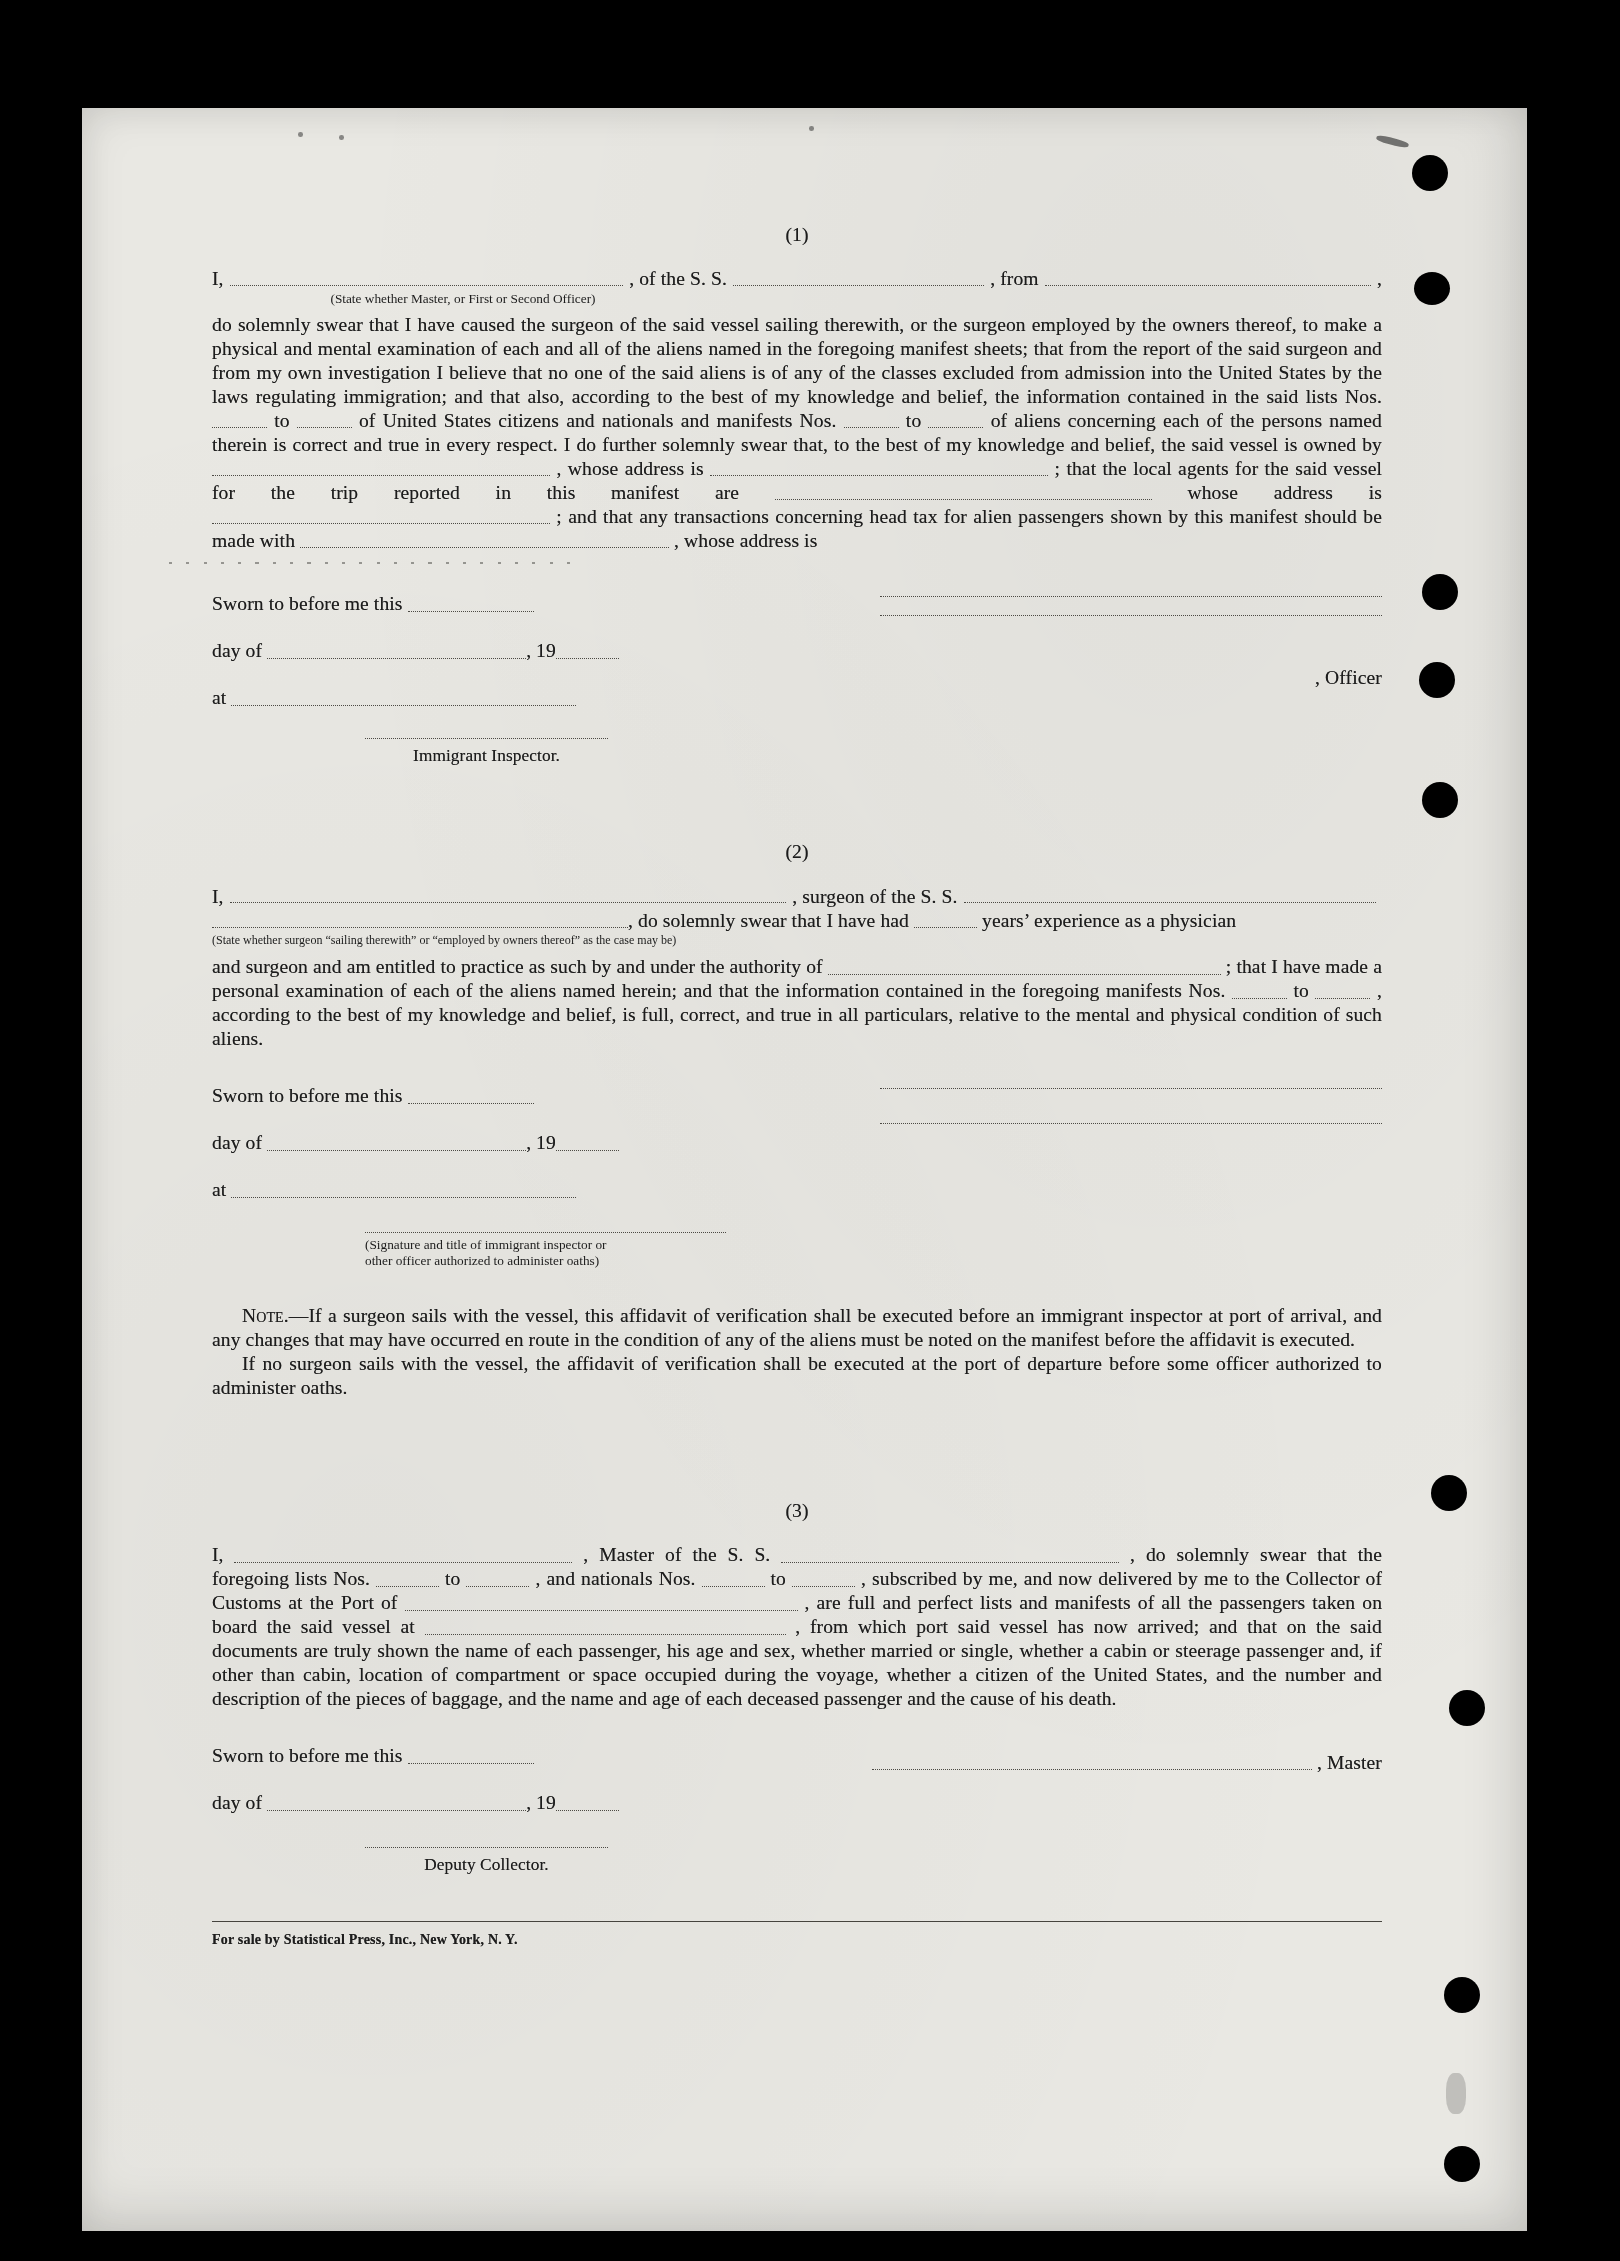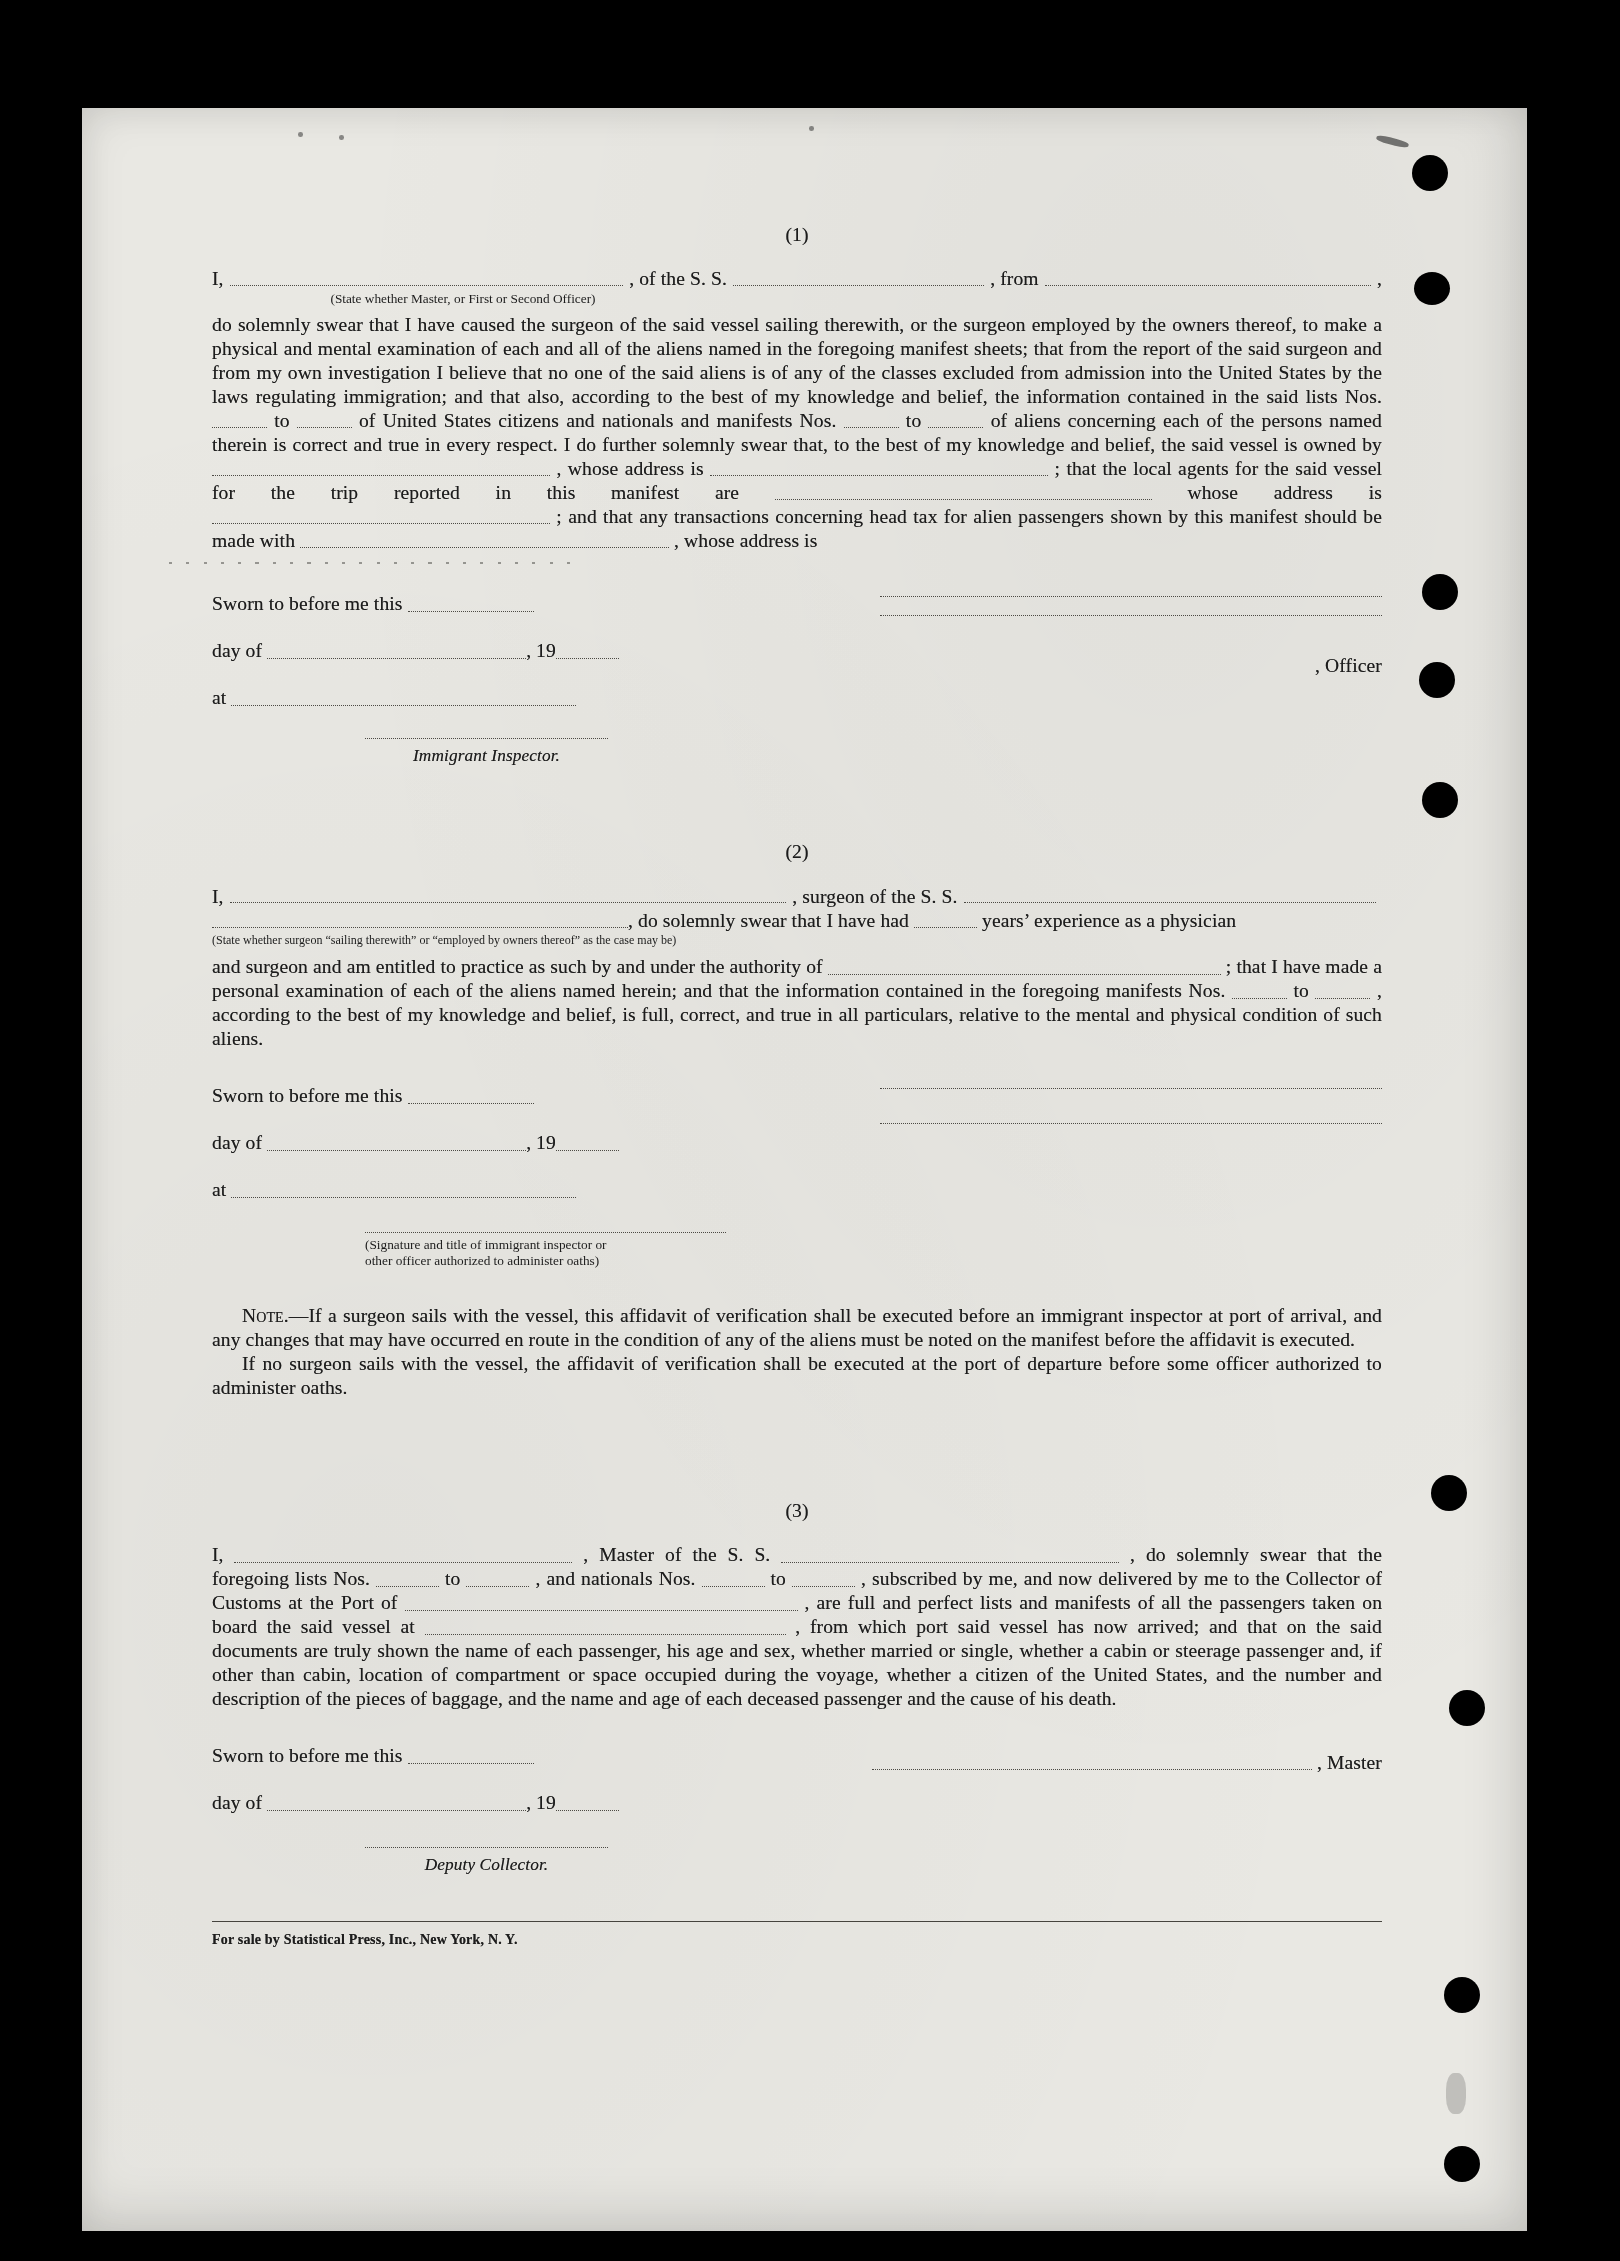--- a/index.html
+++ b/index.html
@@ -48,21 +48,21 @@
     background:repeating-linear-gradient(90deg, rgba(50,50,45,0.45) 0 3.1px, transparent 3.1px 17.3px); }
 
   .sworn { position:relative; margin-top:28px; }
   .sworn-row { margin-bottom:23px; white-space:nowrap; }
   .sig-line { position:absolute; right:0; width:502px; border-bottom:1.6px dotted #4c4a44; height:1.6px; }
   .sig-flex { position:absolute; right:0; display:flex; align-items:flex-end; white-space:nowrap; }
   .sig-flex .line { width:440px; border-bottom:1.6px dotted #4c4a44; height:1.6px; margin:0 4.7px 5.5px 0; }
   .right-label { position:absolute; right:0; }
 
   .sig-label { margin:28px 0 0 153px; width:243px; border-top:1.6px dotted #4c4a44;
-               padding-top:4.7px; text-align:center; font-style:italic; font-size:17.3px; }
+               padding-top:4.7px; text-align:center; font-size:17.3px; }
   .sig-note { margin:30px 0 0 153px; width:361px; border-top:1.6px dotted #4c4a44;
               padding-top:3.9px; font-size:13.3px; line-height:15.7px; letter-spacing:0; text-shadow:none; }
 
   .notes { margin-top:35px; }
   .sc { font-variant:small-caps; }
 
   .footer-rule { margin-top:44px; border-top:1.6px solid #46443e; }
   .footer-text { margin-top:6.3px; text-align:left; font-size:14px; font-weight:bold; letter-spacing:0.2px; }
 
   .hole { position:absolute; background:#000; border-radius:50%; width:36px; height:36px; }
@@ -106,21 +106,21 @@
     <span class="bl w430"></span>
     <span>; and that any transactions concerning head tax for alien passengers shown by this manifest should be made with</span>
     <span class="bl w470"></span>
     <span>, whose address is</span>
   </p>
   <div class="ghost-dots"></div>
 
   <div class="sworn">
     <div class="sig-line" style="top:3.1px;"></div>
     <div class="sig-line" style="top:22px;"></div>
-    <div class="right-label" style="top:62px;text-align:right;">, Officer</div>
+    <div class="right-label" style="top:74px;text-align:right;">, Officer</div>
     <div class="sworn-row">
       <span>Sworn to before me this</span>
       <span class="bl w160"></span>
     </div>
     <div class="sworn-row">
       <span>day of</span>
       <span class="bl w330"></span><span>, 19</span><span class="bl w80"></span>
     </div>
     <div class="sworn-row">
       <span>at</span>

